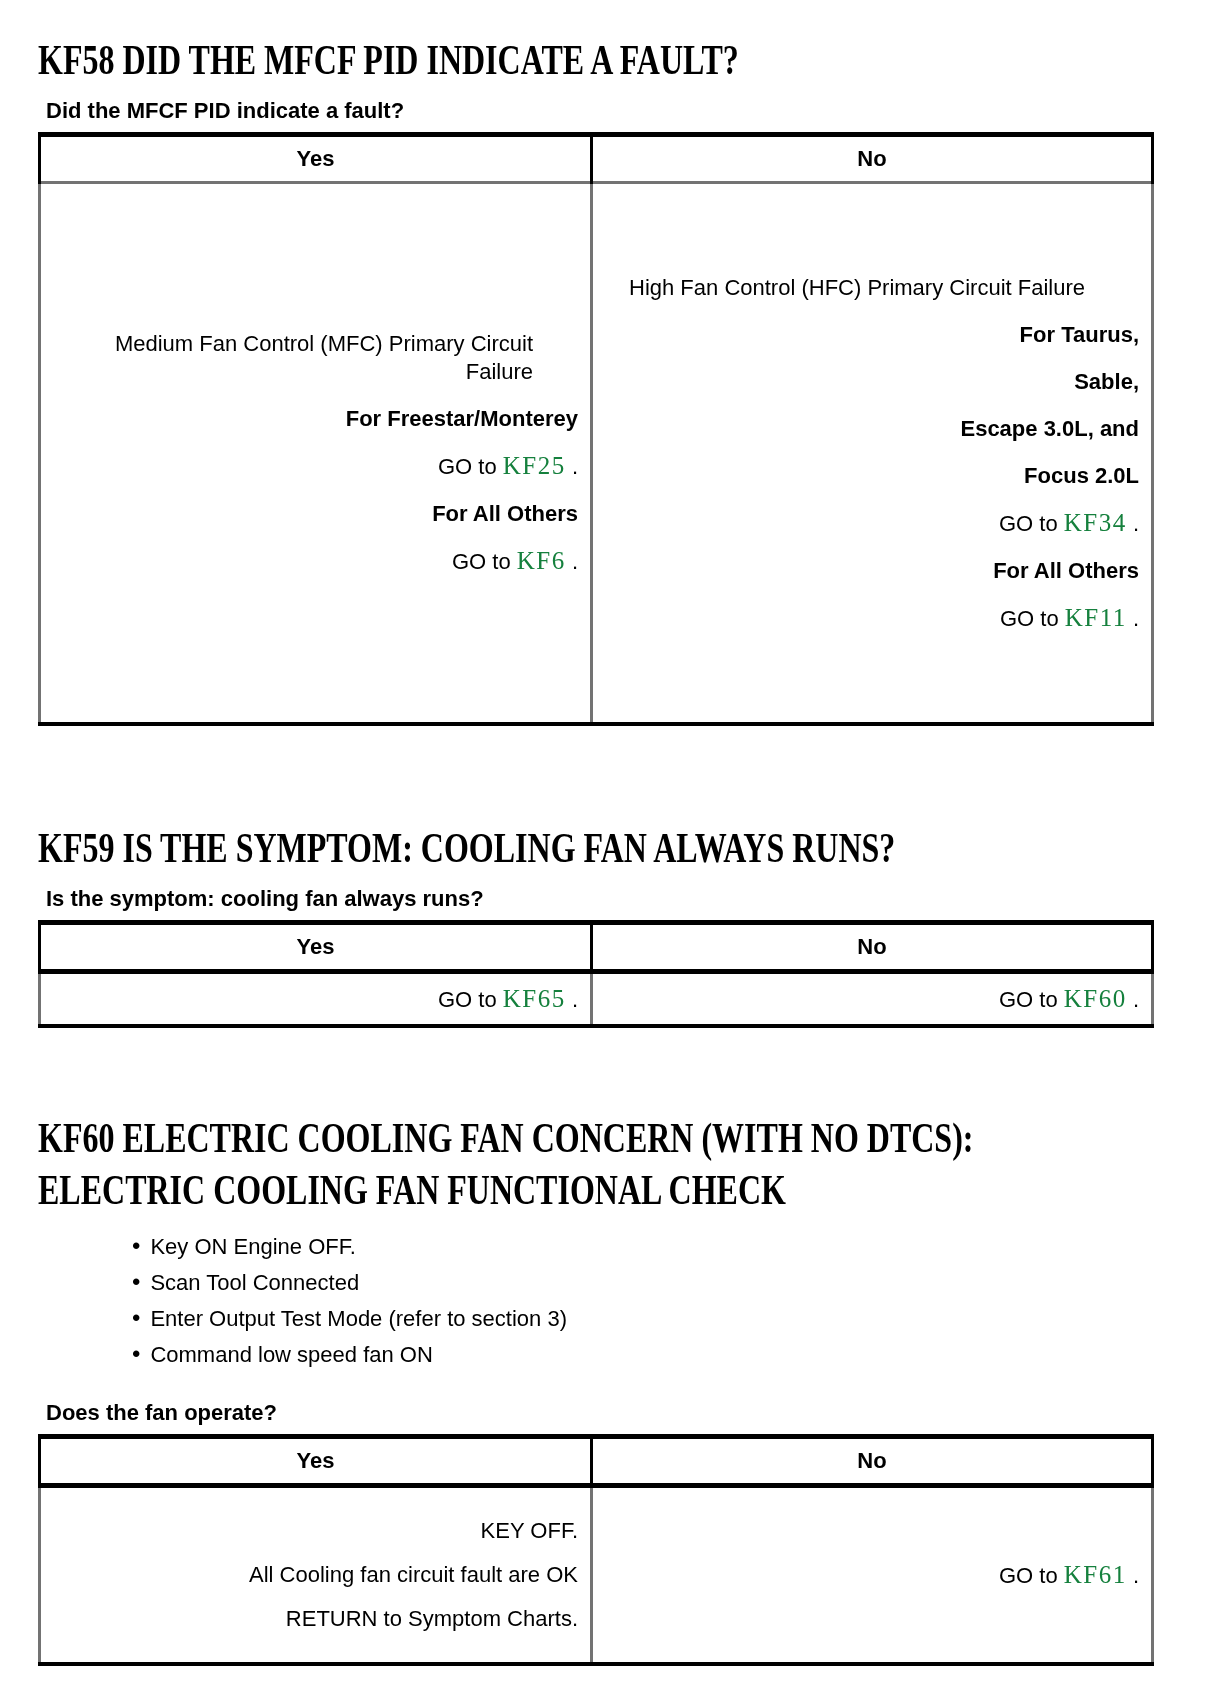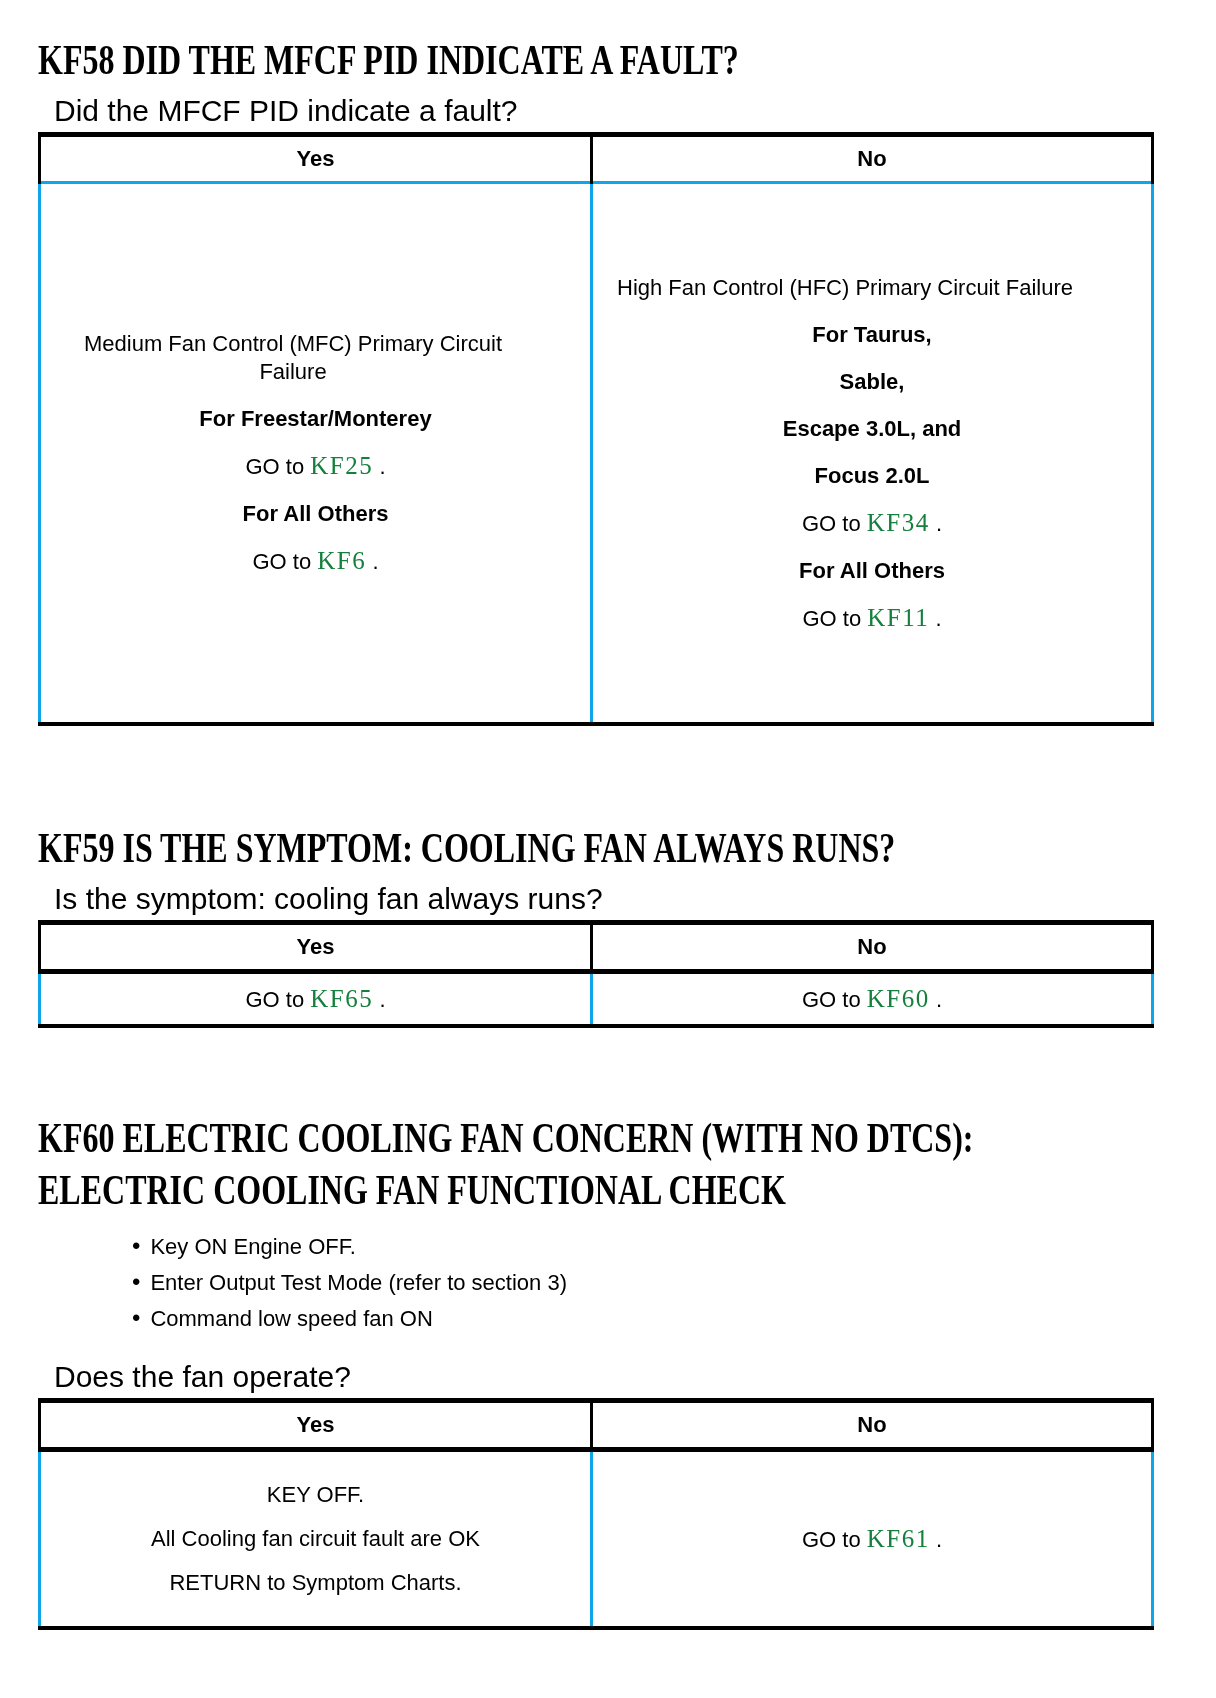--- a/index.html
+++ b/index.html
@@ -18,41 +18,41 @@
     margin:0;
     white-space:pre-line;
     transform:scaleY(1.3);
     transform-origin:left top;
     letter-spacing:0px;
   }
   .t-1line{margin-bottom:24px;}
   .t-2line{margin-bottom:36px;}
 
   .question{
-    font-size:30px;line-height:26px;font-weight:normal;
-    margin:0 0 8px 16px;
+    font-size:22px;line-height:26px;font-weight:bold;
+    margin:0 0 8px 8px;
   }
 
   table.decision{
     border-collapse:collapse;table-layout:fixed;
     width:1116px;
     border:3px solid #000;
     border-top-width:5px;border-bottom-width:4px;padding-left:11px;
   }
   table.decision col.c1{width:552px;}
   table.decision th{
     height:42px;
     font-size:22px;font-weight:bold;text-align:center;vertical-align:middle;
     border:3px solid #000;
   }
   table.decision td{
-    vertical-align:middle;text-align:center;
+    vertical-align:middle;text-align:right;
     padding:0 12px;
     font-size:22px;line-height:28px;
-    border:3px solid #0ea5e9;
+    border:3px solid #737373;
   }
   table.t1 th{border-bottom-width:2px;}
   table.t2 th,table.t3 th{border-bottom-width:5px;}
   table.t1 td{height:538px;}
   table.t2 td{height:50px;}
   table.t3 td{height:174px;}
 
   td p{margin:19px 0;}
   table.t3 td p{margin:16px 0;}
   .result{max-width:480px;}
@@ -144,20 +144,21 @@
     </tbody>
       </table>
   </div>
 
   <div class="section section-3">
     <h1 class="sec-title t-2line">KF60 ELECTRIC COOLING FAN CONCERN (WITH NO DTCS):
 ELECTRIC COOLING FAN FUNCTIONAL CHECK</h1>
 
     <ul class="steps">
       <li>Key ON Engine OFF.</li>
+      <li>Scan Tool Connected</li>
       <li>Enter Output Test Mode (refer to section 3)</li>
       <li>Command low speed fan ON</li>
     </ul>
 
     <div class="question q-mid">Does the fan operate?</div>
 
     <table class="decision t3">
       <colgroup>
           <col class="c1">
           <col class="c2">

